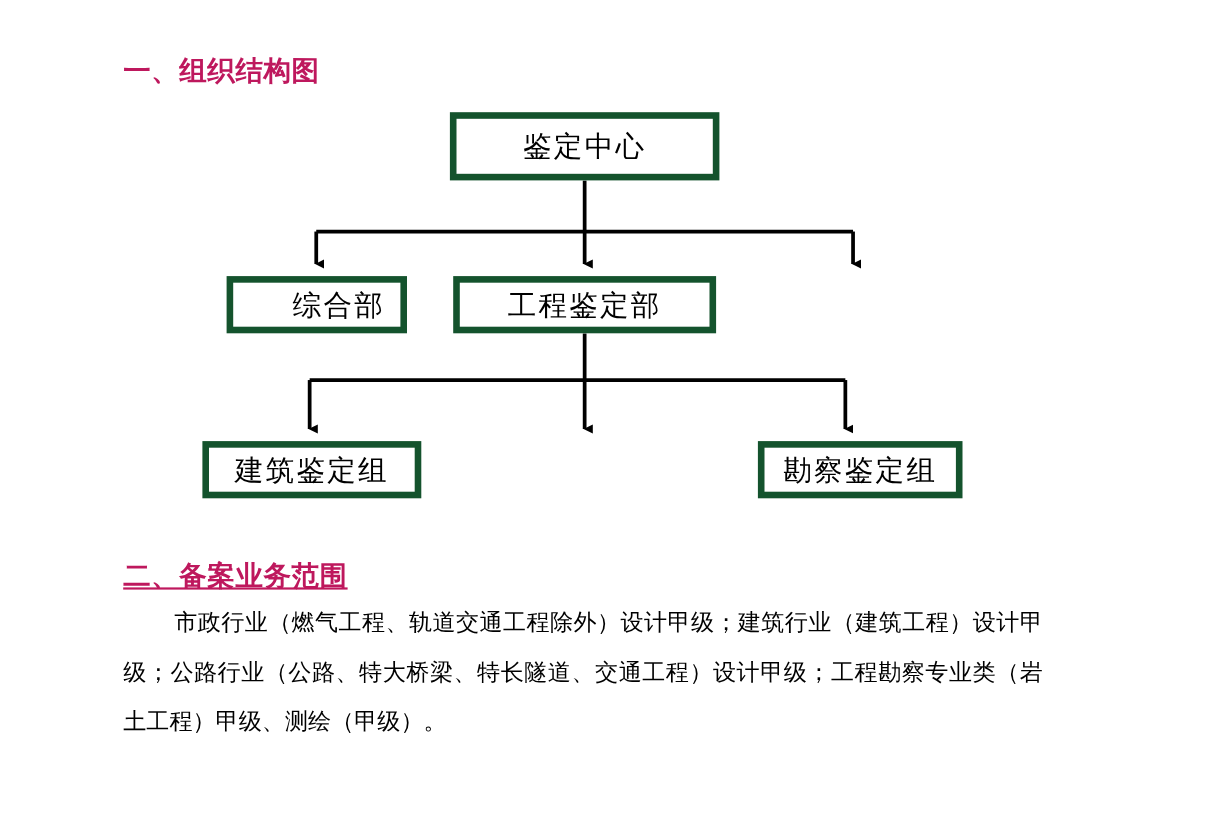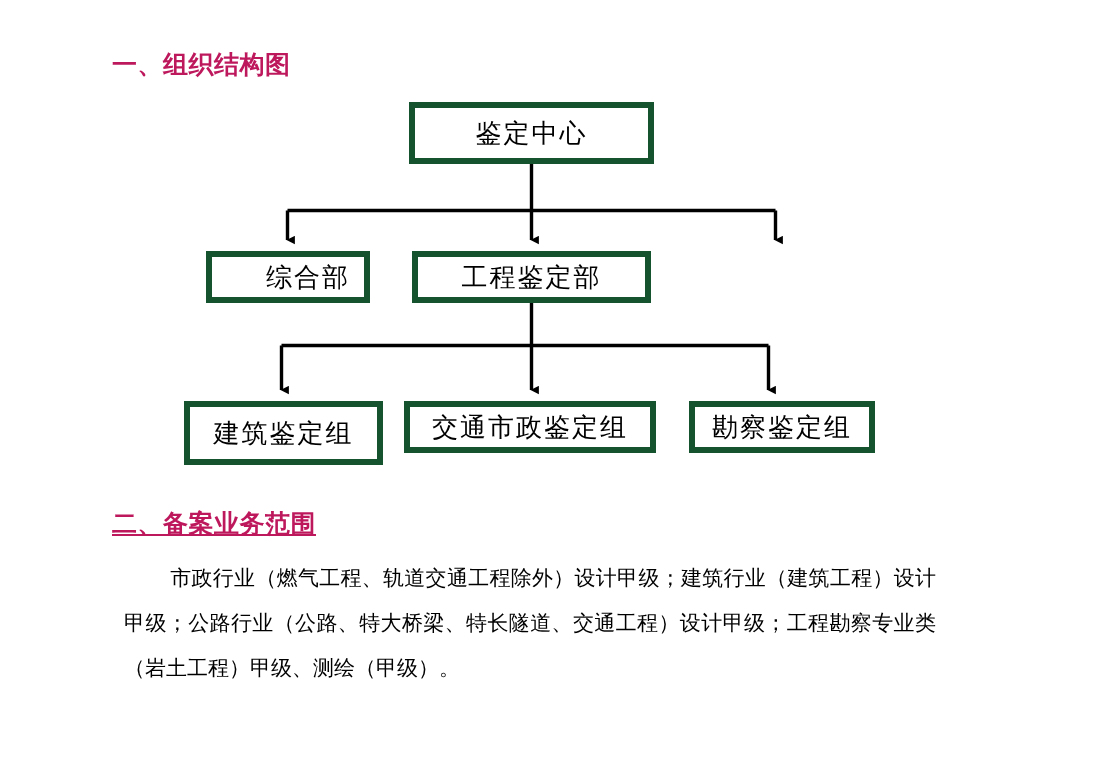--- a/index.html
+++ b/index.html
@@ -61,21 +61,21 @@
 
   
   #node-center  { left: 409px; top: 102px; width: 245px; height: 62px; }
 
   
   #node-general { left: 206px; top: 251px; width: 164px; height: 52px; padding-left: 40px; }
   #node-eng     { left: 412px; top: 251px; width: 239px; height: 52px; }
   #node-legal   { left: 694px; top: 251px; width: 162px; height: 52px; }
 
   
-  #node-build   { left: 184px; top: 401px; width: 199px; height: 64px; }
+  #node-build   { left: 184px; top: 401px; width: 199px; height: 52px; }
   #node-traffic { left: 404px; top: 401px; width: 252px; height: 52px; }
   #node-survey  { left: 673px; top: 401px; width: 186px; height: 52px; margin-left: 16px; }
 
   .connectors {
     position: absolute;
     left: 0; top: 0;
     width: 1106px;
     height: 470px;
     pointer-events: none;
   }
@@ -87,21 +87,21 @@
     top: 544px;
     width: 836px;
     font-family: "DejaVu Serif", "Liberation Serif", serif;
     font-size: 21px;
     line-height: 45px;
     color: #000000;
     text-align: justify;
     text-justify: inter-ideograph;
   }
   .body-text .indent { display: inline-block; width: 46px; }
-  .body-text p { margin: 12px; }
+  .body-text p { margin: 0; }
 </style>
 </head>
 <body>
 
 <div class="page">
 
   <h1 class="heading" id="heading-1">一、组织结构图</h1>
 
   <div class="orgchart">
 
@@ -137,21 +137,20 @@
 
     <div class="node" id="node-center">鉴定中心</div>
 
     <div class="node" id="node-general">综合部</div>
 
     <div class="node" id="node-eng">工程鉴定部</div>
 
 
     <div class="node" id="node-build">建筑鉴定组</div>
 
-    <div class="node" id="node-traffic">交通市政鉴定组</div>
 
     <div class="node" id="node-survey">勘察鉴定组</div>
 
   </div>
 
   <h1 class="heading" id="heading-2">二、备案业务范围</h1>
 
   <div class="body-text">
     <p><span class="indent"></span><span>市政行业（燃气工程、轨道交通工程除外）设计甲级；建筑行业（建筑工程）设计甲级；公路行业（公路、特大桥梁、特长隧道、交通工程）设计甲级；工程勘察专业类（岩土工程）甲级、测绘（甲级）。</span></p>
   </div>

